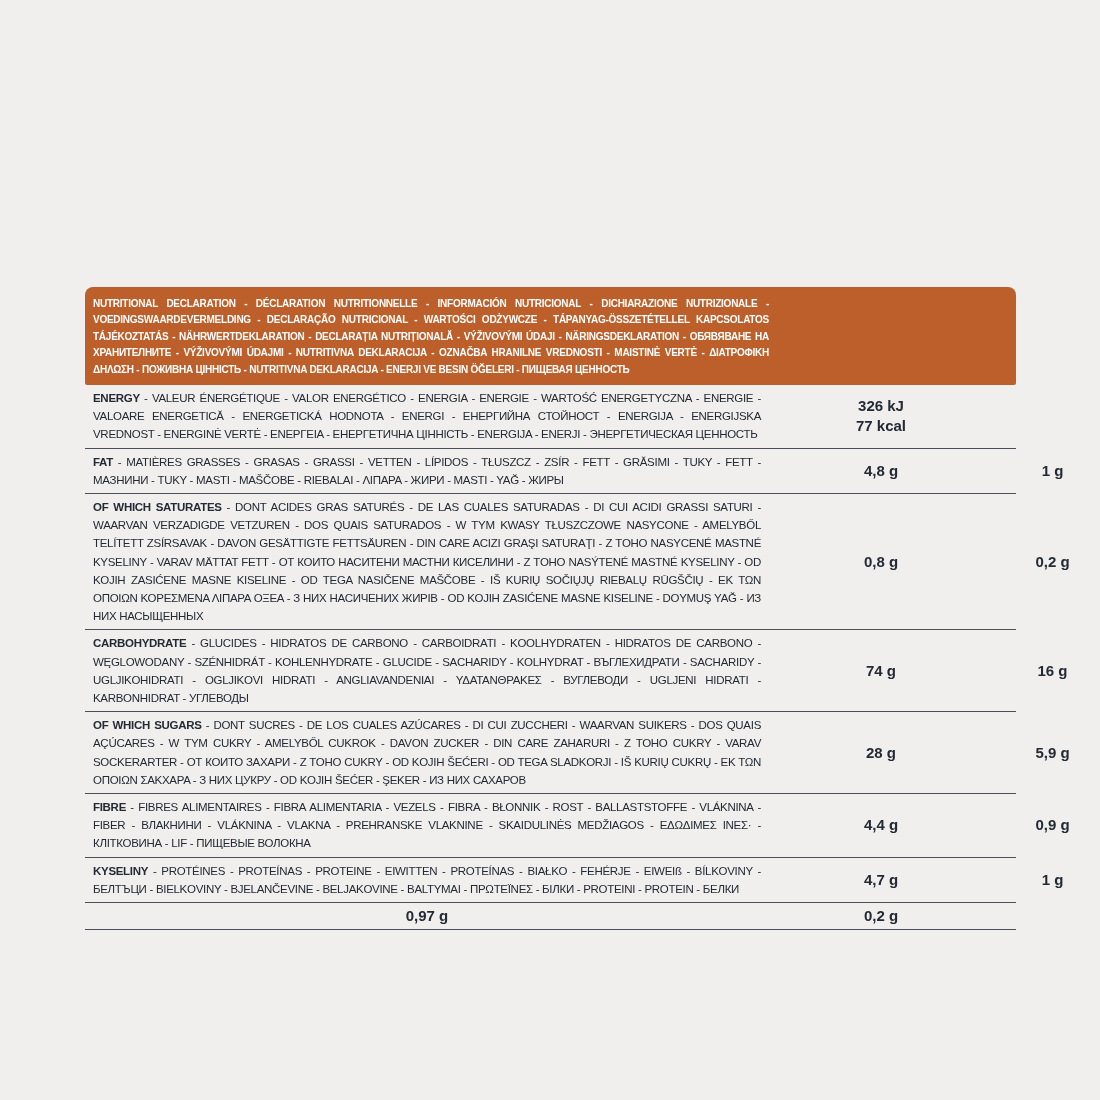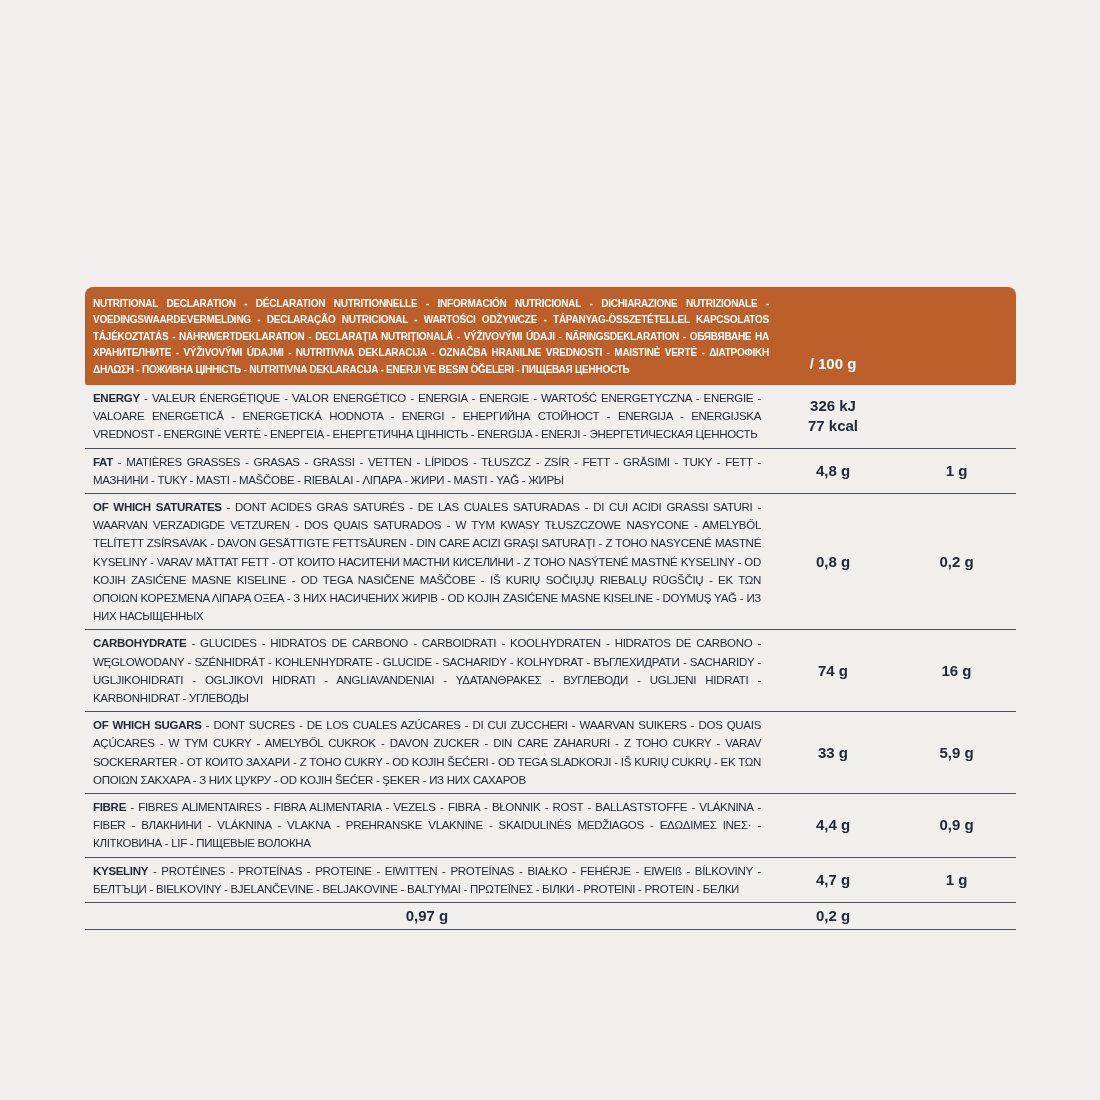--- a/index.html
+++ b/index.html
@@ -61,20 +61,21 @@
     margin-bottom: 6px;
     display: block;
   }
   
   .nutri-row {
     box-sizing: border-box;
     display: grid;
     grid-template-columns: 684px 128px 119px;
     align-items: center;
     border-bottom: 1px solid #4a505a;
+    gap: 48px;
   }
   .row-energy    { min-height: 58px; }
   .row-fat       { min-height: 40px; }
   .row-saturates { min-height: 100px; }
   .row-carbs     { min-height: 55px; }
   .row-sugars    { min-height: 67px; }
   .row-fibre     { min-height: 38px; }
   .row-protein   { min-height: 40px; }
   .row-salt      { min-height: 27px; }
   .terms {
@@ -95,23 +96,20 @@
   }
 </style>
 </head>
 <body>
 
 <div class="page">
   <div class="nutri-table">
 
     <div class="nutri-header">
       <div class="nutri-header-title">NUTRITIONAL DECLARATION - DÉCLARATION NUTRITIONNELLE - INFORMACIÓN NUTRICIONAL - DICHIARAZIONE NUTRIZIONALE - VOEDINGSWAARDEVERMELDING - DECLARAÇÃO NUTRICIONAL - WARTOŚCI ODŻYWCZE - TÁPANYAG-ÖSSZETÉTELLEL KAPCSOLATOS TÁJÉKOZTATÁS - NÄHRWERTDEKLARATION - DECLARAȚIA NUTRIȚIONALĂ - VÝŽIVOVÝMI ÚDAJI - NÄRINGSDEKLARATION - ОБЯВЯВАНЕ НА ХРАНИТЕЛНИТЕ - VÝŽIVOVÝMI ÚDAJMI - NUTRITIVNA DEKLARACIJA - OZNAČBA HRANILNE VREDNOSTI - MAISTINĖ VERTĖ - ΔΙΑΤΡΟΦΙΚΗ ΔΗΛΩΣΗ - ПОЖИВНА ЦІННІСТЬ - NUTRITIVNA DEKLARACIJA - ENERJI VE BESIN ÖĞELERI - ПИЩЕВАЯ ЦЕННОСТЬ</div>
-      <div class="hdr-col hdr-col-100">
-        <span class="hdr-col-label">/ 100 g</span>
-      </div>
     </div>
 
     <div class="nutri-row row-energy">
       <p class="terms"><b>ENERGY</b><span> - VALEUR ÉNERGÉTIQUE - VALOR ENERGÉTICO - ENERGIA - ENERGIE - WARTOŚĆ ENERGETYCZNA - ENERGIE - VALOARE ENERGETICĂ - ENERGETICKÁ HODNOTA - ENERGI - ЕНЕРГИЙНА СТОЙНОСТ - ENERGIJA  - ENERGIJSKA VREDNOST - ENERGINĖ VERTĖ - ΕΝΕΡΓΕΙΑ - ЕНЕРГЕТИЧНА ЦІННІСТЬ - ENERGIJA - ENERJI - ЭНЕРГЕТИЧЕСКАЯ ЦЕННОСТЬ</span></p>
       <div class="val">326 kJ
 77 kcal</div>
     </div>
 
     <div class="nutri-row row-fat">
       <p class="terms"><b>FAT</b><span> - MATIÈRES GRASSES - GRASAS - GRASSI - VETTEN -  LÍPIDOS - TŁUSZCZ - ZSÍR - FETT - GRĂSIMI - TUKY - FETT - МАЗНИНИ - TUKY - MASTI - MAŠČOBE - RIEBALAI - ΛΙΠΑΡΑ  - ЖИРИ - MASTI  - YAĞ - ЖИРЫ</span></p>
@@ -126,21 +124,21 @@
     </div>
 
     <div class="nutri-row row-carbs">
       <p class="terms"><b>CARBOHYDRATE</b><span> - GLUCIDES - HIDRATOS DE CARBONO - CARBOIDRATI - KOOLHYDRATEN - HIDRATOS DE CARBONO - WĘGLOWODANY - SZÉNHIDRÁT - KOHLENHYDRATE - GLUCIDE - SACHARIDY - KOLHYDRAT - ВЪГЛЕХИДРАТИ - SACHARIDY - UGLJIKOHIDRATI - OGLJIKOVI HIDRATI - ANGLIAVANDENIAI - ΥΔΑΤΑΝΘΡΑΚΕΣ - ВУГЛЕВОДИ - UGLJENI HIDRATI - KARBONHIDRAT - УГЛЕВОДЫ</span></p>
       <div class="val">74 g</div>
       <div class="val">16 g</div>
     </div>
 
     <div class="nutri-row row-sugars">
       <p class="terms"><b>OF WHICH SUGARS</b><span> - DONT SUCRES - DE LOS CUALES AZÚCARES - DI CUI ZUCCHERI - WAARVAN SUIKERS - DOS QUAIS AÇÚCARES - W TYM CUKRY - AMELYBŐL CUKROK - DAVON ZUCKER - DIN CARE ZAHARURI - Z TOHO CUKRY - VARAV SOCKERARTER - ОТ КОИТО ЗАХАРИ - Z TOHO CUKRY - OD KOJIH ŠEĆERI - OD TEGA SLADKORJI - IŠ KURIŲ CUKRŲ - ΕΚ ΤΩΝ ΟΠΟΙΩΝ ΣΑΚΧΑΡΑ - З НИХ ЦУКРУ - OD KOJIH ŠEĆER - ŞEKER - ИЗ НИХ САХАРОВ</span></p>
-      <div class="val">33 g</div>
+      <div class="val">28 g</div>
       <div class="val">5,9 g</div>
     </div>
 
     <div class="nutri-row row-fibre">
       <p class="terms"><b>FIBRE</b><span> - FIBRES ALIMENTAIRES - FIBRA ALIMENTARIA - VEZELS - FIBRA - BŁONNIK - ROST - BALLASTSTOFFE - VLÁKNINA - FIBER - ВЛАКНИНИ - VLÁKNINA - VLAKNA - PREHRANSKE VLAKNINE  - SKAIDULINĖS MEDŽIAGOS - ΕΔΩΔΙΜΕΣ ΙΝΕΣ· - КЛІТКОВИНА - LIF - ПИЩЕВЫЕ ВОЛОКНА</span></p>
       <div class="val">4,4 g</div>
       <div class="val">0,9 g</div>
     </div>
 
     <div class="nutri-row row-protein">

